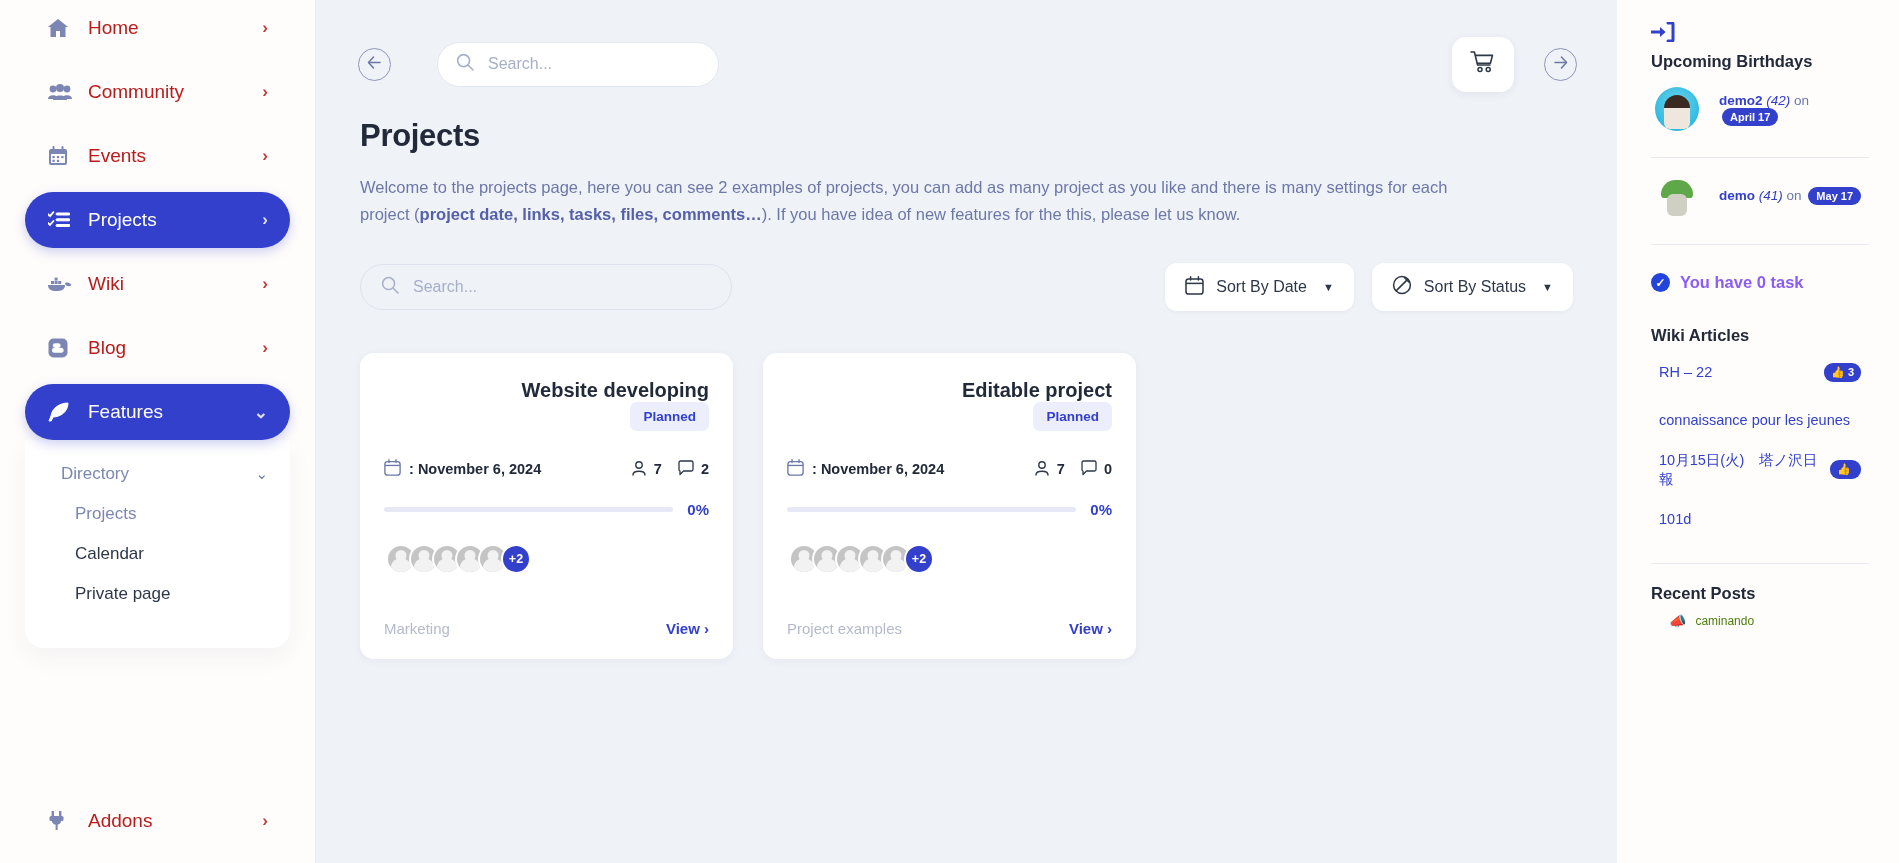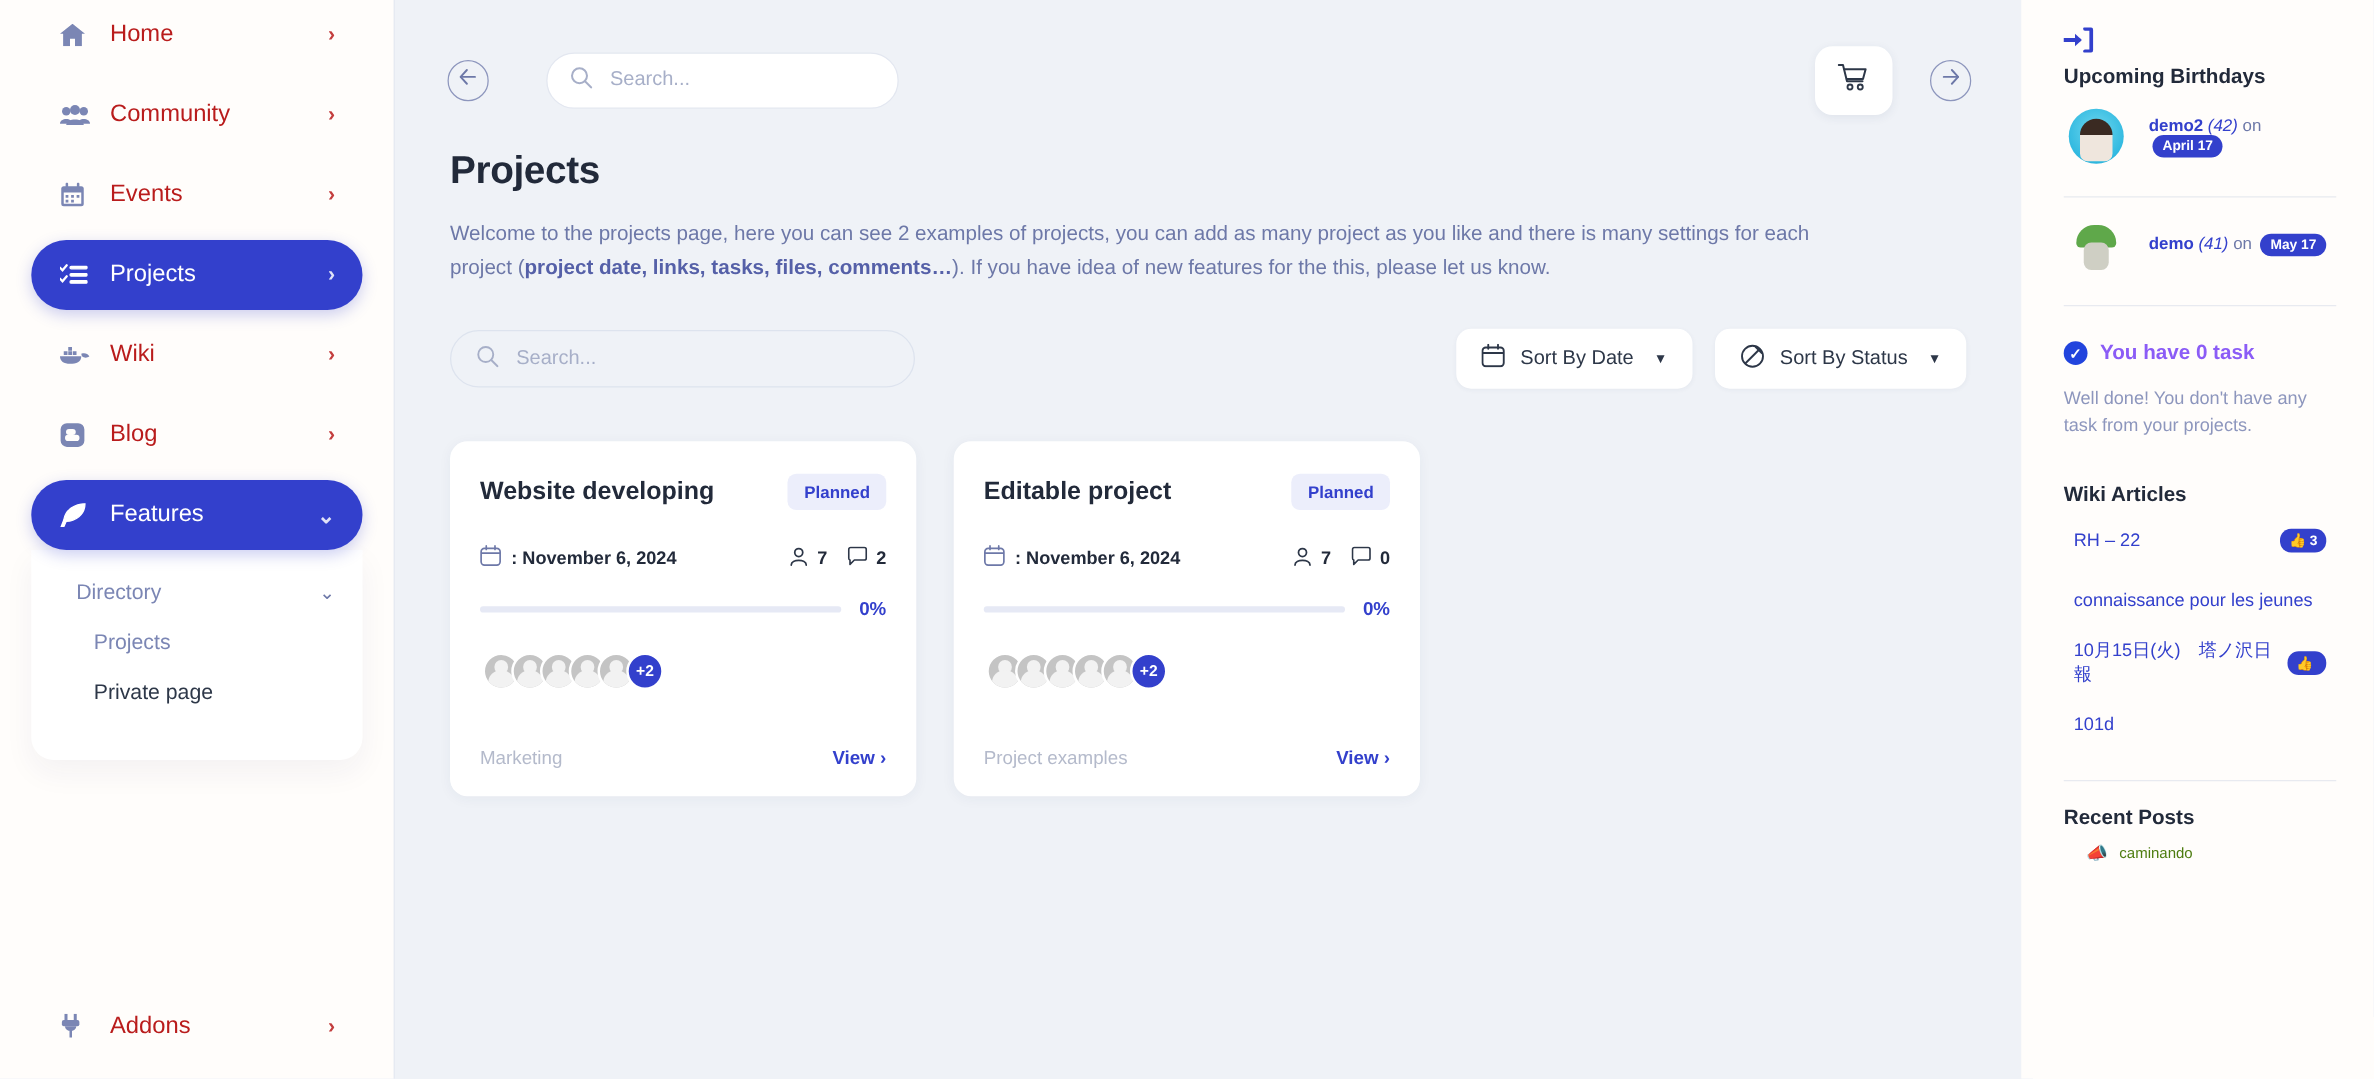--- a/index.html
+++ b/index.html
@@ -143,21 +143,21 @@
     font-size: 16px; color: #2d3748;
   }
   .sort-btn .caret { font-size: 11px; color: #2d3748; margin-left: 4px; }
 
   .cards { display: flex; gap: 30px; margin-top: 42px; }
   .card {
     width: 373px; background: #fff; border-radius: 14px;
     padding: 26px 24px 0 24px;
     box-shadow: 0 2px 10px rgba(40,50,100,.05);
   }
-  .card-head { display: flex; align-items: center; }
+  .card-head { display: flex; align-items: flex-end; flex-direction: column; }
   .card-title { font-size: 20px; font-weight: bold; color: #222a3a; flex: 1; }
   .badge-planned {
     background: #eceefb; color: #3340cc; font-size: 13.5px; font-weight: bold;
     border-radius: 7px; padding: 7px 13px; white-space: nowrap;
   }
   .card-meta { display: flex; align-items: center; margin-top: 28px; font-size: 14.5px; color: #222a3a; }
   .card-meta .date { font-weight: bold; margin-left: 8px; }
   .card-meta .spacer { flex: 1; }
   .card-meta .stat { display: flex; align-items: center; gap: 7px; font-weight: bold; margin-left: 16px; }
   .progress-row { display: flex; align-items: center; margin-top: 22px; }
@@ -356,20 +356,23 @@
       </div>
     </nav>
 
     <div class="submenu">
       <div class="sub-item muted">
         <span class="sub-label">Directory</span>
         <span class="sub-chev">⌄</span>
       </div>
       <div class="sub-item nested">
         <span class="sub-label">Projects</span>
+      </div>
+      <div class="sub-item nested" style="color:#2d3748">
+        <span class="sub-label">Calendar</span>
       </div>
       <div class="sub-item nested" style="color:#2d3748">
         <span class="sub-label">Private page</span>
       </div>
     </div>
 
     <div class="nav-bottom">
       <div class="nav-item">
         <span class="nav-ico">
           <svg width="18" height="20" viewBox="0 0 18 20">
@@ -615,21 +618,20 @@
         <span class="on">on</span>
         <span class="date-pill">May 17</span>
       </div>
     </div>
     <div class="rb-sep"></div>
 
     <div class="task-head">
       <span class="tick">✓</span>
       <span class="task-head-label">You have 0 task</span>
     </div>
-    <div class="task-desc">Well done! You don't have any task from your projects.</div>
 
     <div class="rb-section-title">Wiki Articles</div>
 
     <div class="wiki-row">
       <span class="wiki-link">RH – 22</span>
       <span class="like-pill">
         <span>👍</span>
           <span>3</span>
       </span>
     </div>

